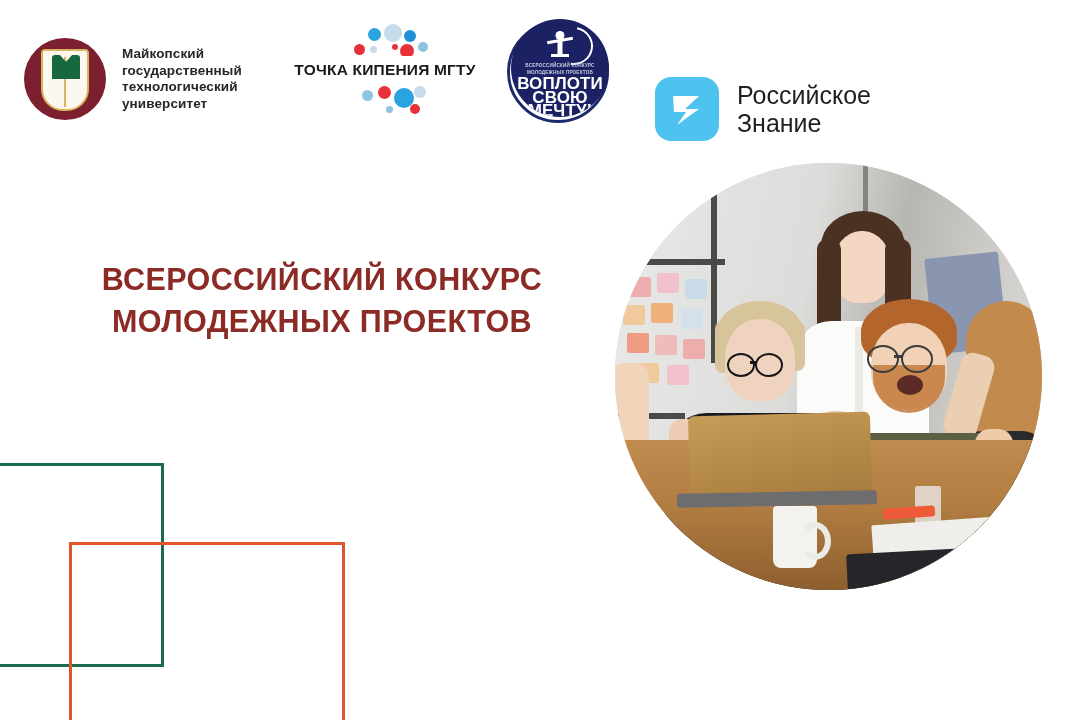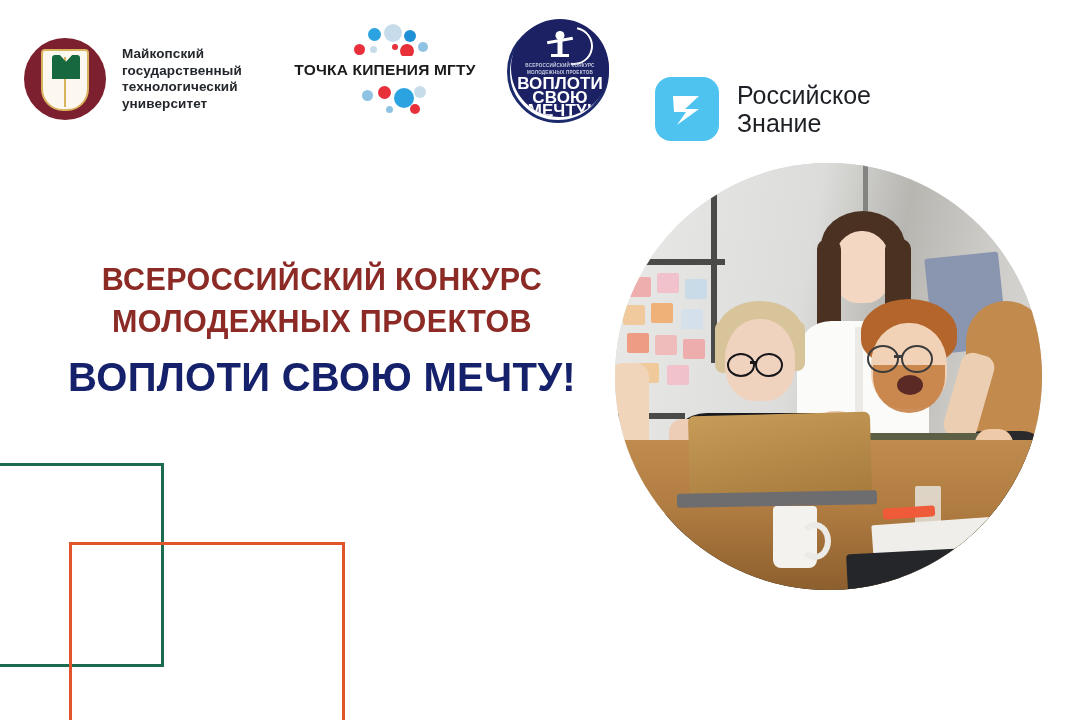--- a/index.html
+++ b/index.html
@@ -624,21 +624,20 @@
       <div class="znanie-text">
         <div>Российское</div>
         <div class="bold">Знание</div>
       </div>
     </div>
   </div>
 
   <div class="headline">
     <div class="headline-top">ВСЕРОССИЙСКИЙ КОНКУРС</div>
     <div class="headline-top">МОЛОДЕЖНЫХ ПРОЕКТОВ</div>
-    <div class="headline-main">ВОПЛОТИ СВОЮ МЕЧТУ!</div>
   </div>
 
   <div class="photo-circle">
     <div class="photo-inner">
       <div class="ph-wall"></div>
 
       <div class="ph-beam" style="left:96px;top:0;width:6px;height:200px;"></div>
       <div class="ph-beam" style="left:0;top:96px;width:110px;height:6px;"></div>
       <div class="ph-beam" style="left:0;top:250px;width:70px;height:6px;"></div>
       <div class="ph-beam" style="left:248px;top:0;width:5px;height:120px;opacity:.55;"></div>

